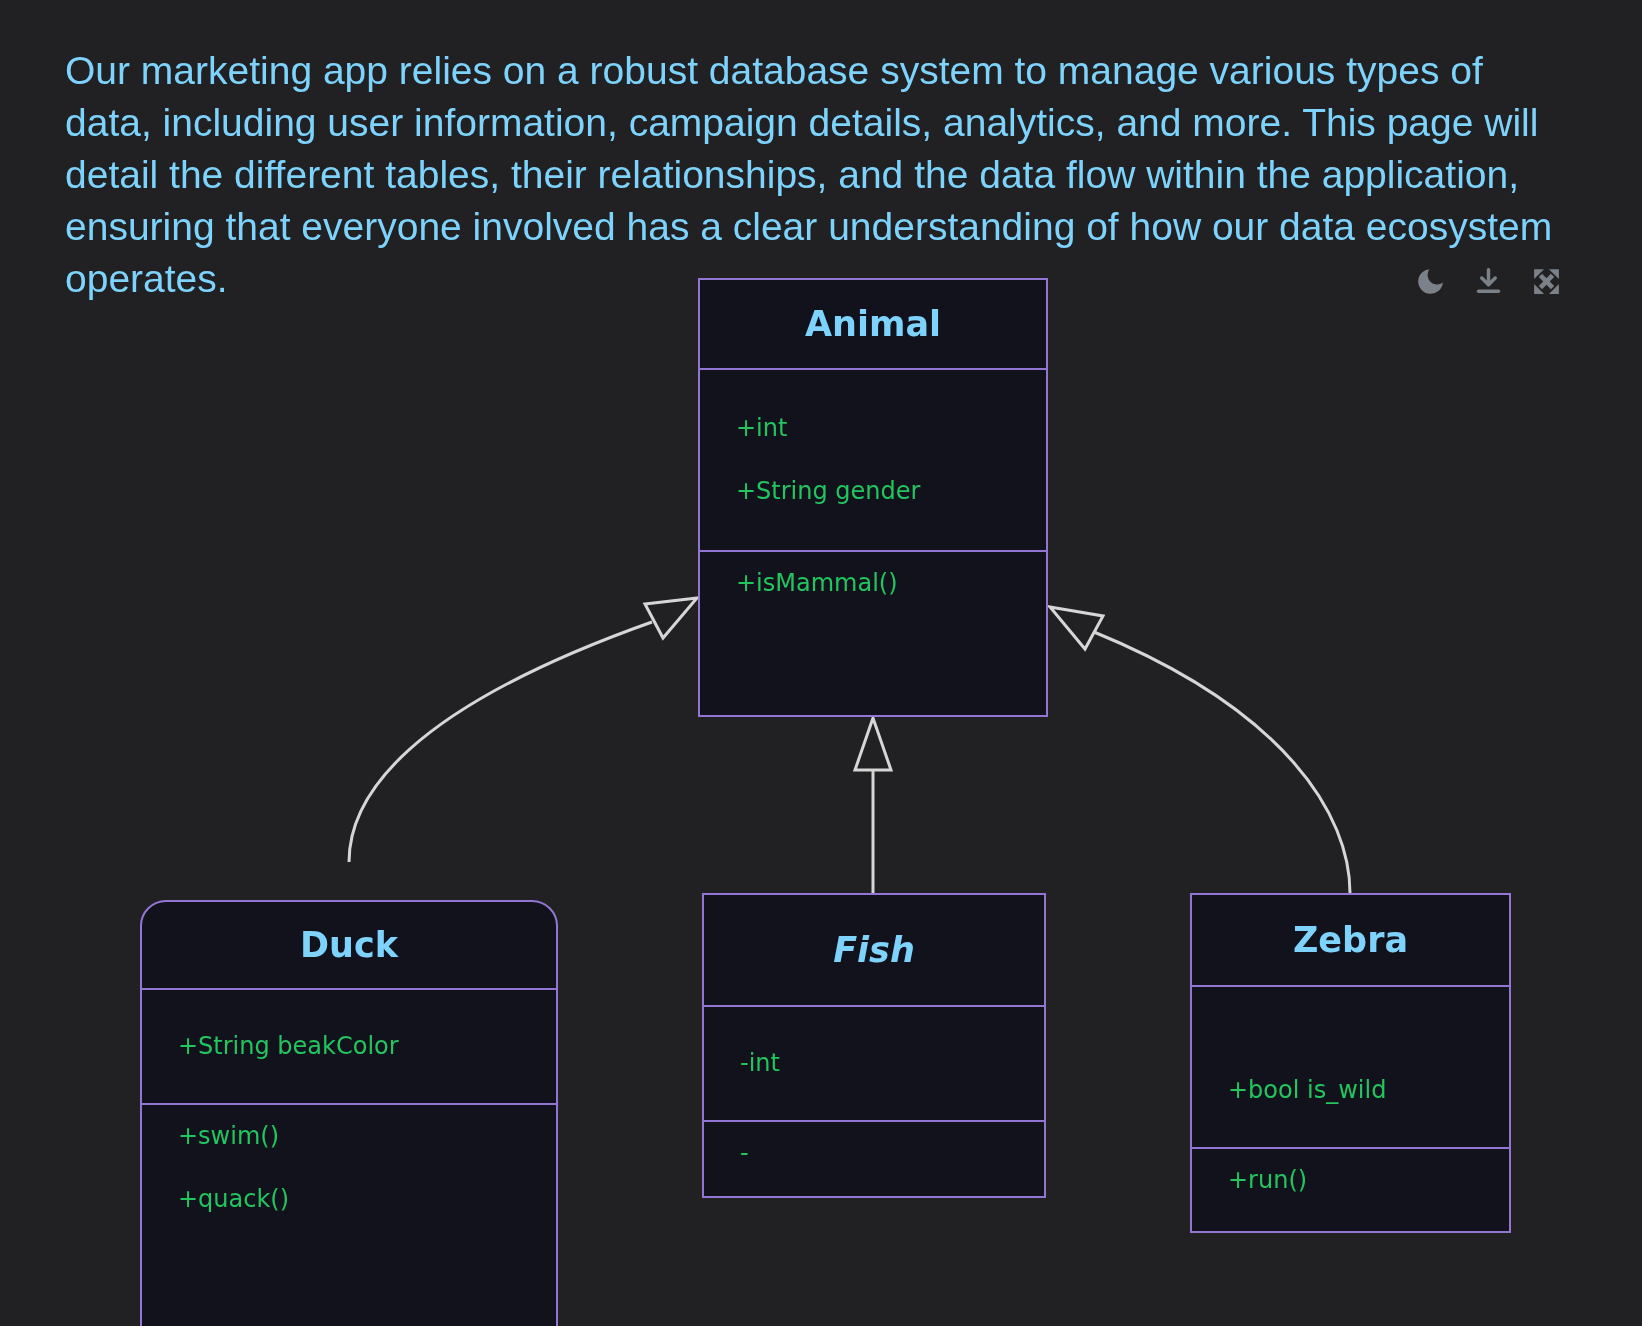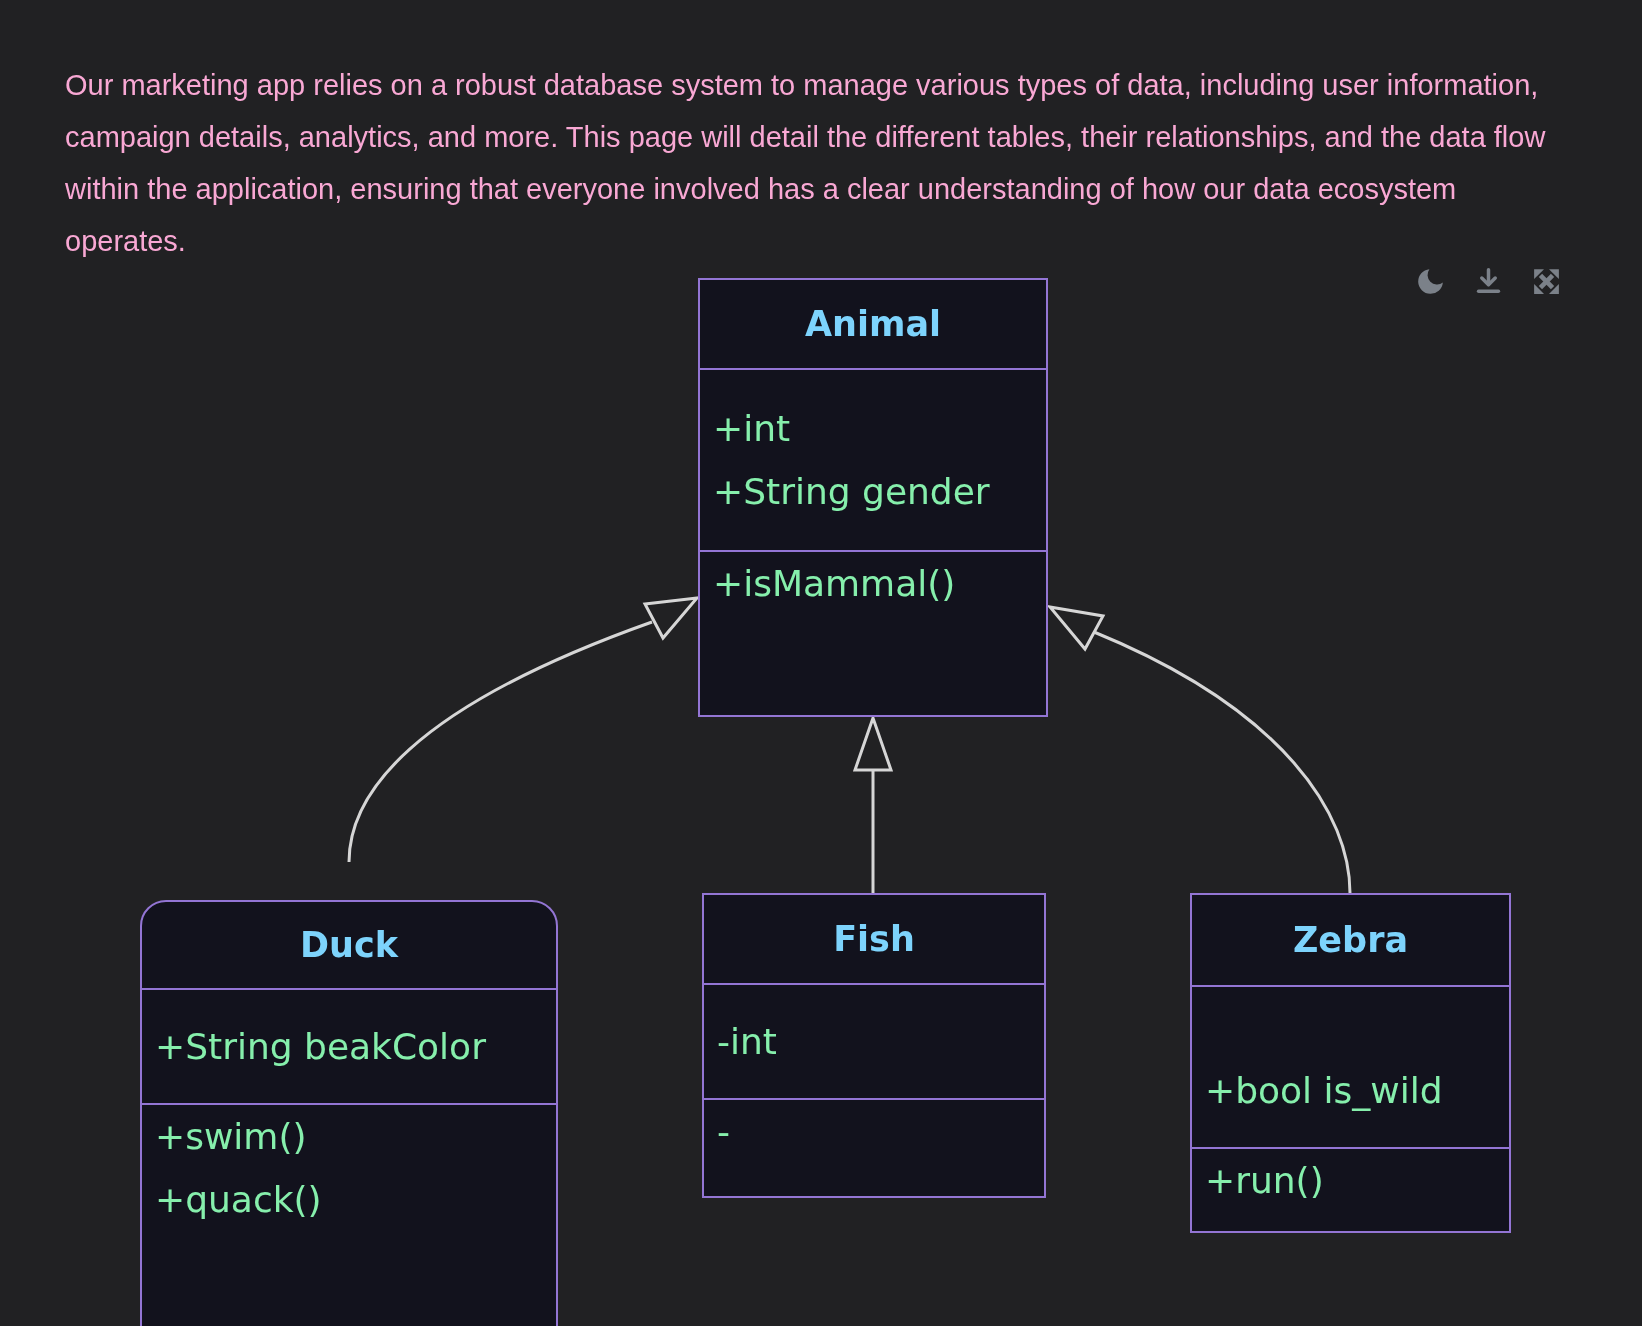--- a/index.html
+++ b/index.html
@@ -11,25 +11,25 @@
     position: relative;
     width: 1642px;
     height: 1326px;
     background: #212123;
     overflow: hidden;
     font-family: "Liberation Sans", sans-serif;
   }
   .intro {
     position: absolute;
     left: 65px;
-    top: 30px;
+    top: 6px;
     width: 1502px;
-    font-size: 29px;
+    font-size: 39px;
     line-height: 52px;
-    color: #f9a8d4;
+    color: #7dd3fc;
   }
   .toolbar {
     position: absolute;
     top: 262px;
     right: 77px;
     display: flex;
     align-items: center;
     gap: 20px;
   }
   .icon-btn {
@@ -81,38 +81,38 @@
     justify-content: center;
   }
   .cls-methods {
     box-sizing: border-box;
     flex: 1;
     display: flex;
     flex-direction: column;
     justify-content: flex-start;
   }
   .cls-row {
-    padding-left: 13px;
-    font-size: 36px;
+    padding-left: 36px;
+    font-size: 24px;
     line-height: 63px;
-    color: #86efac;
+    color: #22c55e;
     white-space: nowrap;
   }
 
   
   #box-animal { left: 698px; top: 278px; width: 350px; height: 439px; }
   #box-animal .cls-title { height: 90px; }
   #box-animal .cls-attrs { height: 182px; }
   
   #box-duck { left: 140px; top: 900px; width: 418px; height: 454px; border-radius: 26px; }
   #box-duck .cls-title { height: 88px; }
   #box-duck .cls-attrs { height: 115px; }
   
   #box-fish { left: 702px; top: 893px; width: 344px; height: 305px; }
-  #box-fish .cls-title { height: 90px; }
+  #box-fish .cls-title { height: 112px; font-style: italic; }
   #box-fish .cls-attrs { height: 115px; }
   
   #box-zebra { left: 1190px; top: 893px; width: 321px; height: 340px; }
   #box-zebra .cls-title { height: 92px; }
   #box-zebra .cls-attrs { height: 115px; margin-top: 47px; }
 </style>
 </head>
 <body>
 
 <div class="page">

